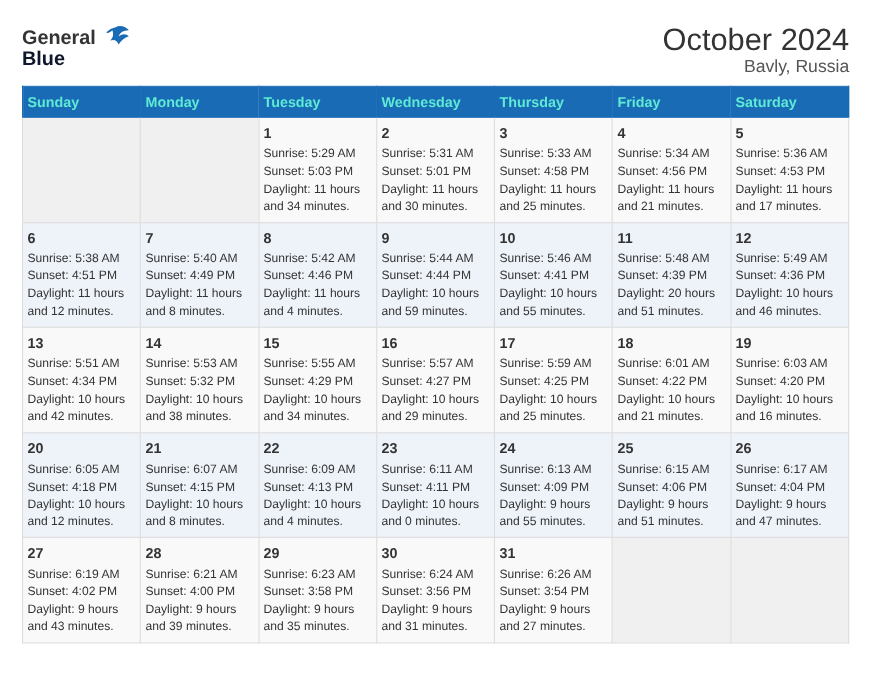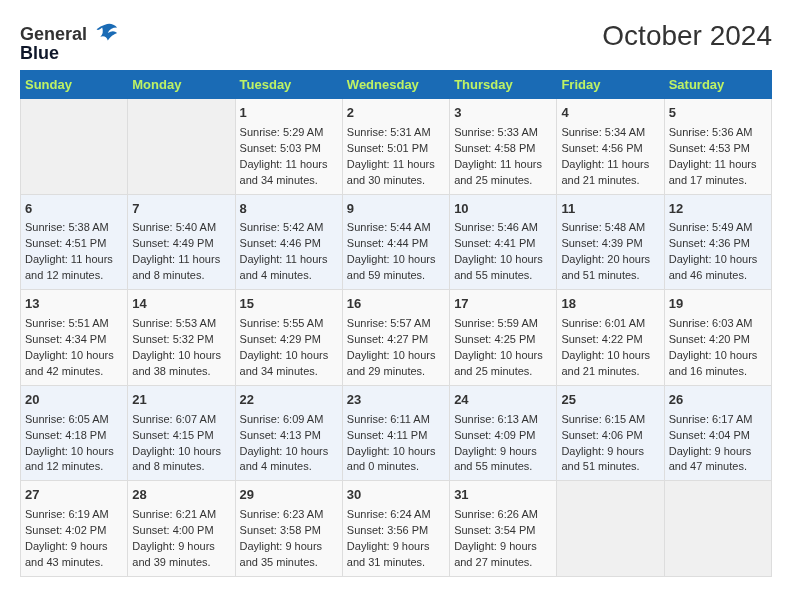--- a/index.html
+++ b/index.html
@@ -50,21 +50,21 @@
       font-size: 16px;
       color: #555;
     }
     table {
       width: 100%;
       border-collapse: collapse;
       table-layout: fixed;
     }
     thead tr th {
       background-color: #1a6bb5;
-      color: #bef264;
+      color: #5eead4;
       font-size: 13px;
       font-weight: bold;
       padding: 6px 4px;
       text-align: left;
       border: 1px solid #1a6bb5;
     }
     tbody tr td {
       vertical-align: top;
       padding: 5px 4px;
       font-size: 11px;
@@ -99,20 +99,21 @@
         <span class="logo-text-general">General</span>
         <svg class="logo-icon" viewBox="0 0 30 30" xmlns="http://www.w3.org/2000/svg">
           <path d="M15 5 Q22 2 28 8 Q20 8 18 14 Q24 10 28 14 Q22 16 18 22 Q16 16 10 18 Q14 14 12 8 Q8 12 6 10 Q10 6 15 5Z" fill="#1a6bb5"></path>
         </svg>
       </div>
       <span class="logo-text-blue" style="display:block;margin-top:-4px;">Blue</span>
     </div>
   </div>
   <div class="title-section">
     <div class="month-title">October 2024</div>
+    <div class="location">Bavly, Russia</div>
   </div>
 </div>
 
 <table>
   <thead>
     <tr id="header-row">
     <th>Sunday</th>
         <th>Monday</th>
         <th>Tuesday</th>
         <th>Wednesday</th>

